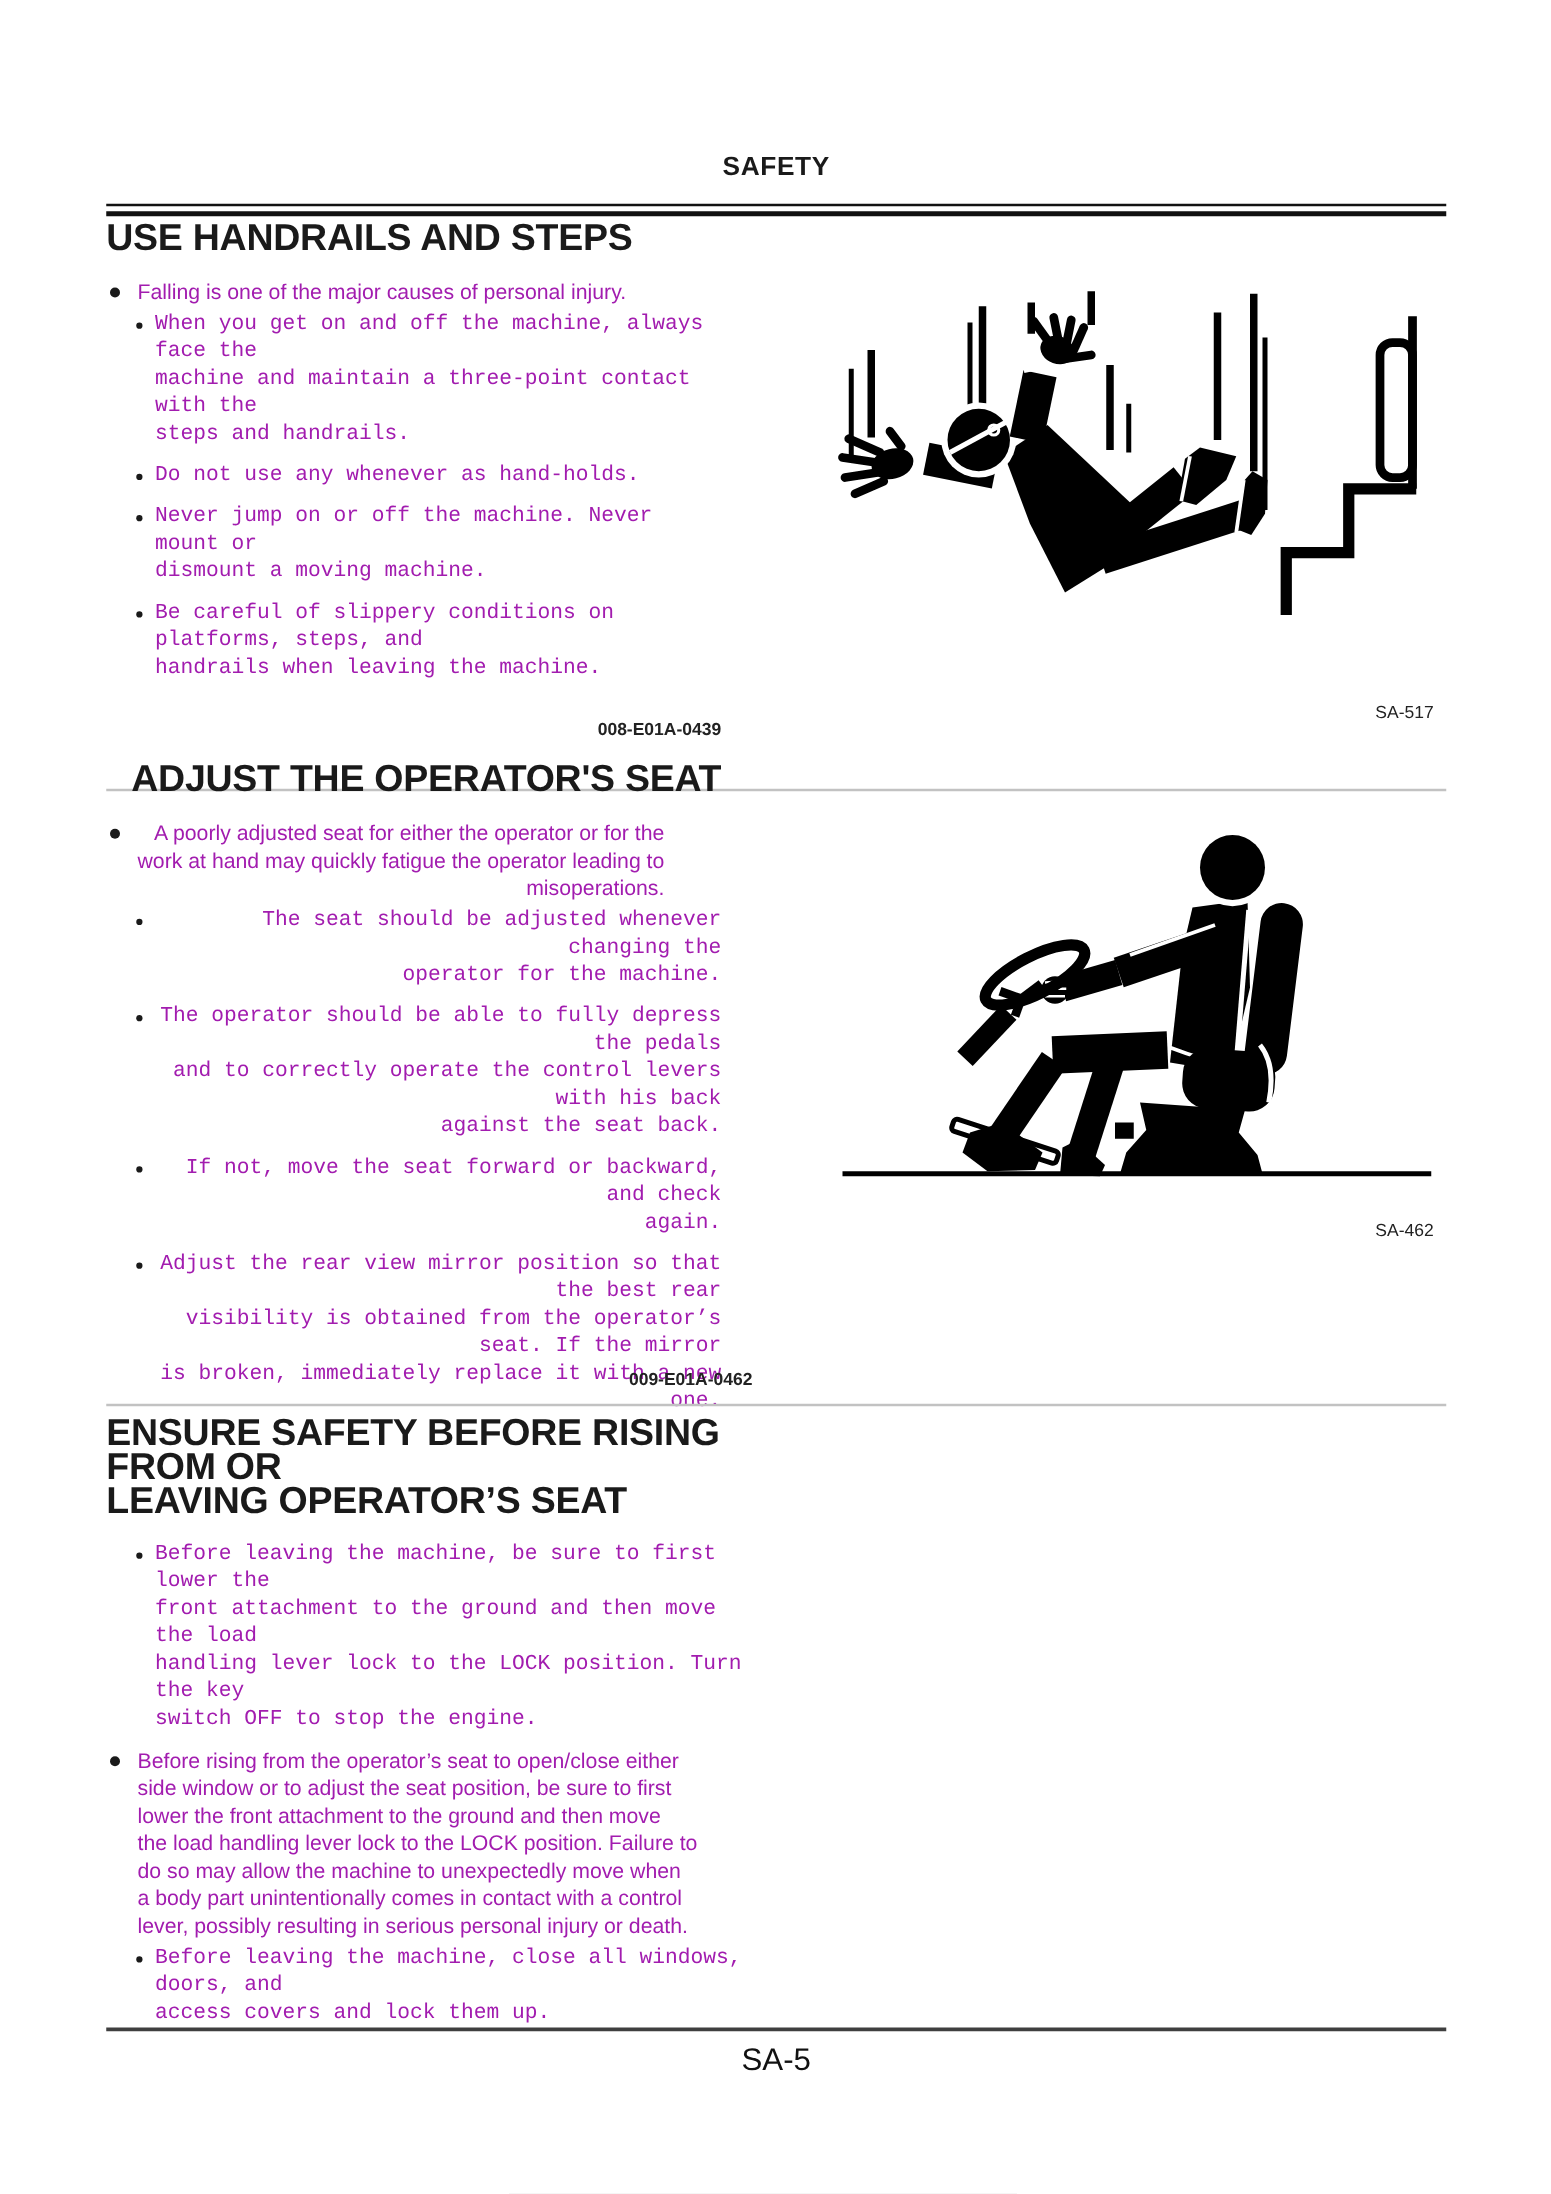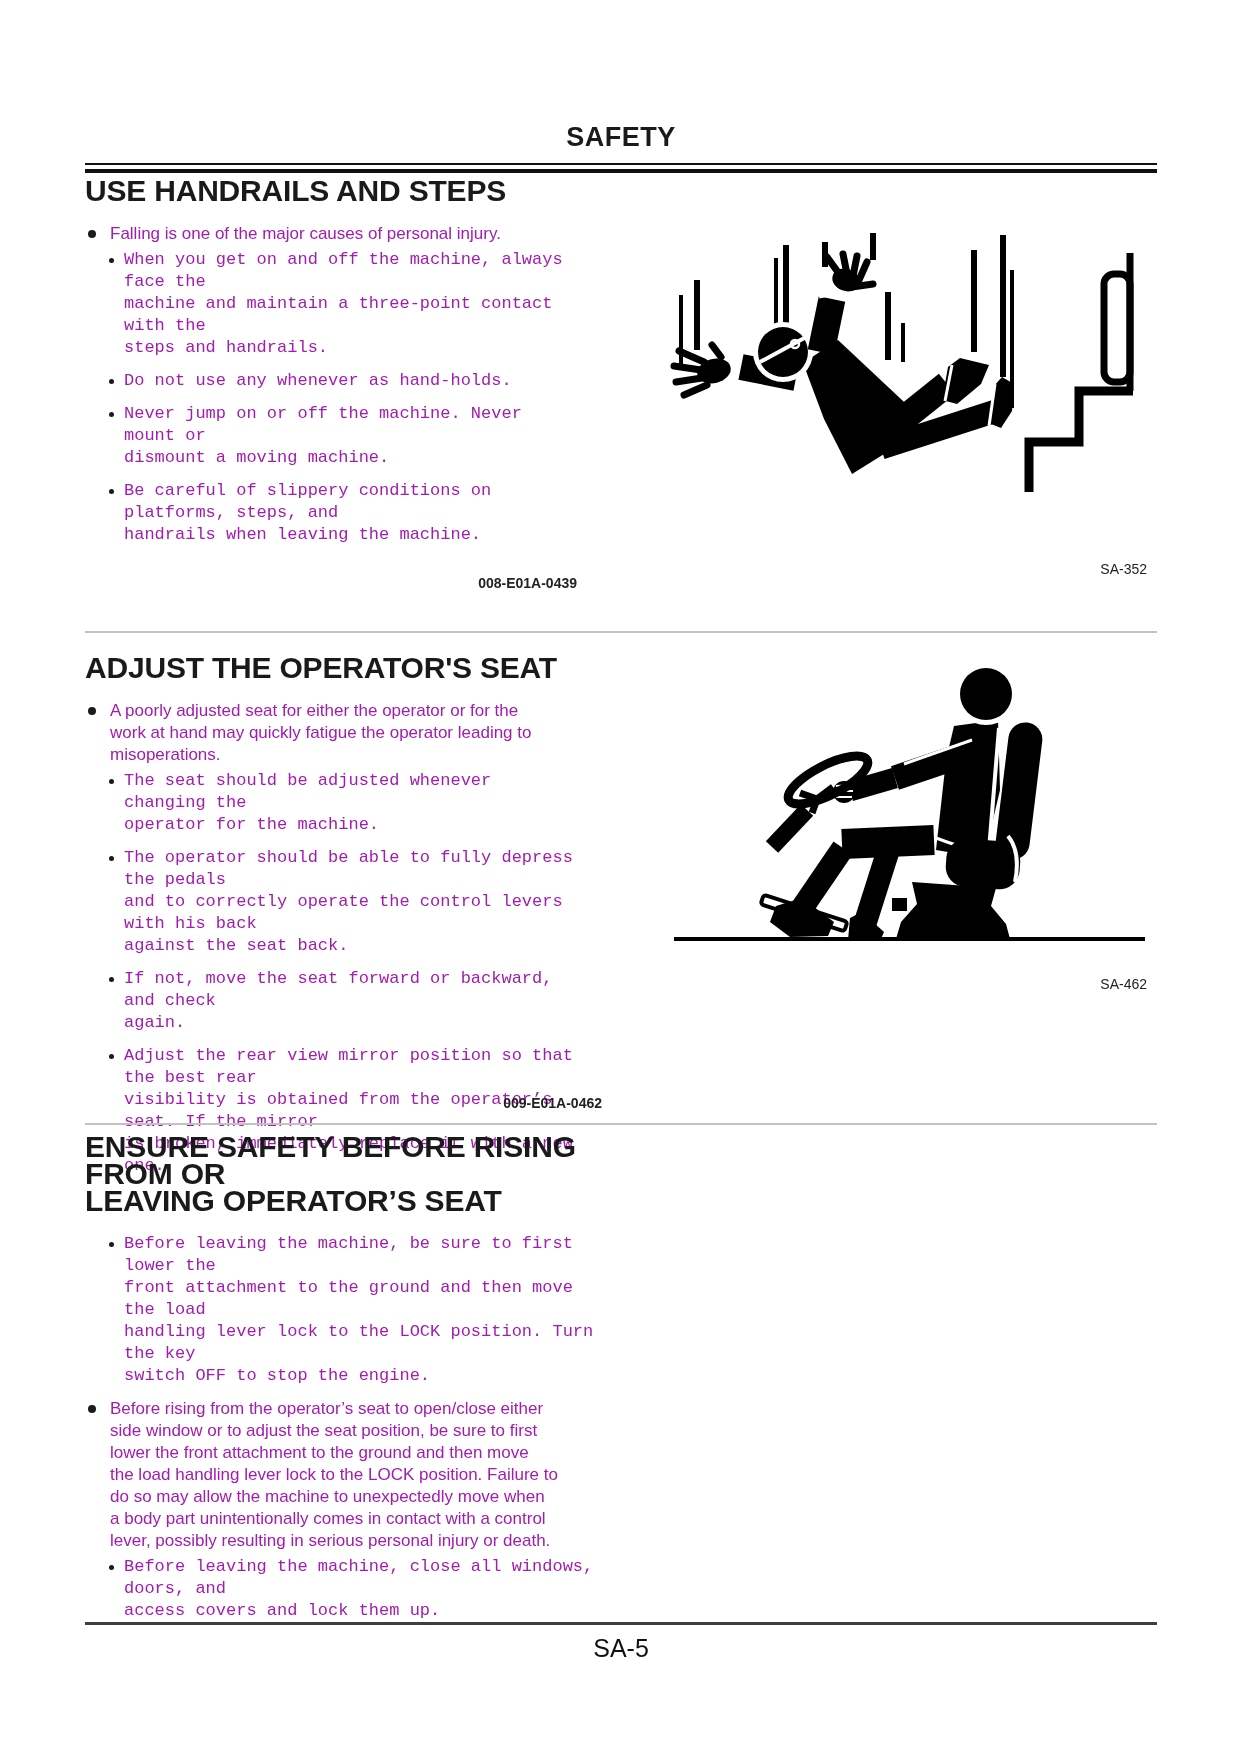--- a/index.html
+++ b/index.html
@@ -5,29 +5,29 @@
   * { margin:0; padding:0; box-sizing:border-box; }
   html,body { background:#e8e8e8; }
   body { font-family:"Liberation Sans","DejaVu Sans",sans-serif; }
   .page {
     position:relative; width:1241px; height:1755px; margin:0 auto;
     background:#ffffff; color:#1a1a1a; overflow:hidden;
   }
   .abs { position:absolute; }
   .page-title {
     top:122px; left:85px; width:1072px; text-align:center;
-    font-size:27px; font-weight:bold; letter-spacing:0.5px;
+    font-size:21px; font-weight:bold; letter-spacing:0.5px;
   }
   .header-rule {
     top:163px; left:85px; width:1072px; height:10px;
     border-top:2px solid #111; border-bottom:4px solid #111;
   }
   .section { left:85px; }
   .sec-1 { top:177px; width:492px; }
-  .sec-2 { top:654px; width:492px; }
+  .sec-2 { top:610px; width:492px;text-align:right; }
   .sec-3 { top:1133px; width:510px; }
   .section h2 {
     font-size:30px; line-height:27px; font-weight:bold;
     letter-spacing:-0.2px; white-space:pre-line; margin:0 0 19px 0;
   }
   .list { width:100%; }
   .item { display:flex; align-items:flex-start; }
   .item .txt {
     font-size:17px; line-height:22px; white-space:pre-line; color:#a21caf;
   }
@@ -87,21 +87,21 @@
 dismount a moving machine.</div>
         </div>
         <div class="item lvl2">
           <span class="marker"></span>
           <div class="txt">Be careful of slippery conditions on platforms, steps, and
 handrails when leaving the machine.</div>
         </div>
       </div>
   </div>
   <div class="abs ref-code code-1">008-E01A-0439</div>
-  <div class="abs fig-label label-1">SA-352</div>
+  <div class="abs fig-label label-1">SA-517</div>
 
   <svg class="abs" style="left:600px; top:195px;" width="545" height="310" viewBox="0 0 545 310">
 
     <g class="ink" stroke-width="4">
       <line x1="81" y1="100" x2="81" y2="170"></line>
       <line x1="97" y1="85" x2="97" y2="155" stroke-width="6"></line>
       <line x1="176" y1="63" x2="176" y2="132"></line>
       <line x1="186" y1="50" x2="186" y2="130" stroke-width="6"></line>
       <line x1="225" y1="47" x2="225" y2="72" stroke-width="6"></line>
       <line x1="273" y1="38" x2="273" y2="65" stroke-width="6"></line>

